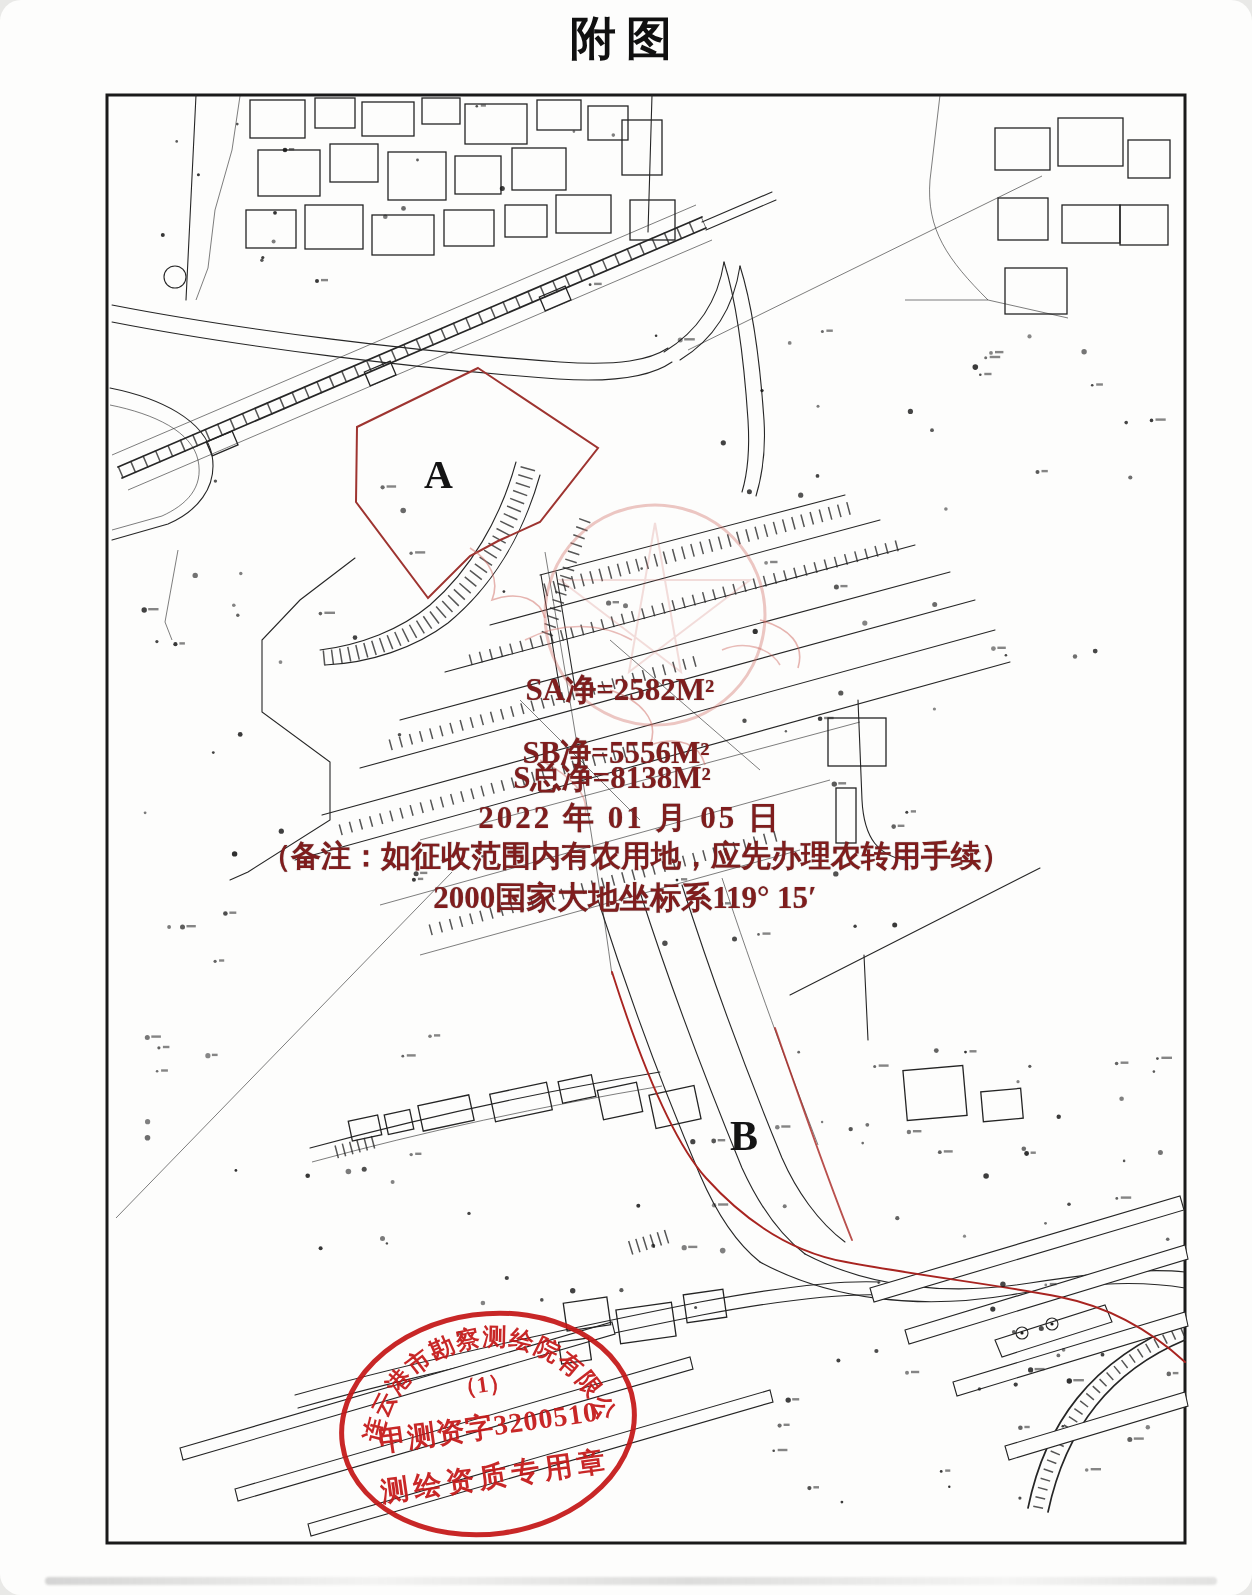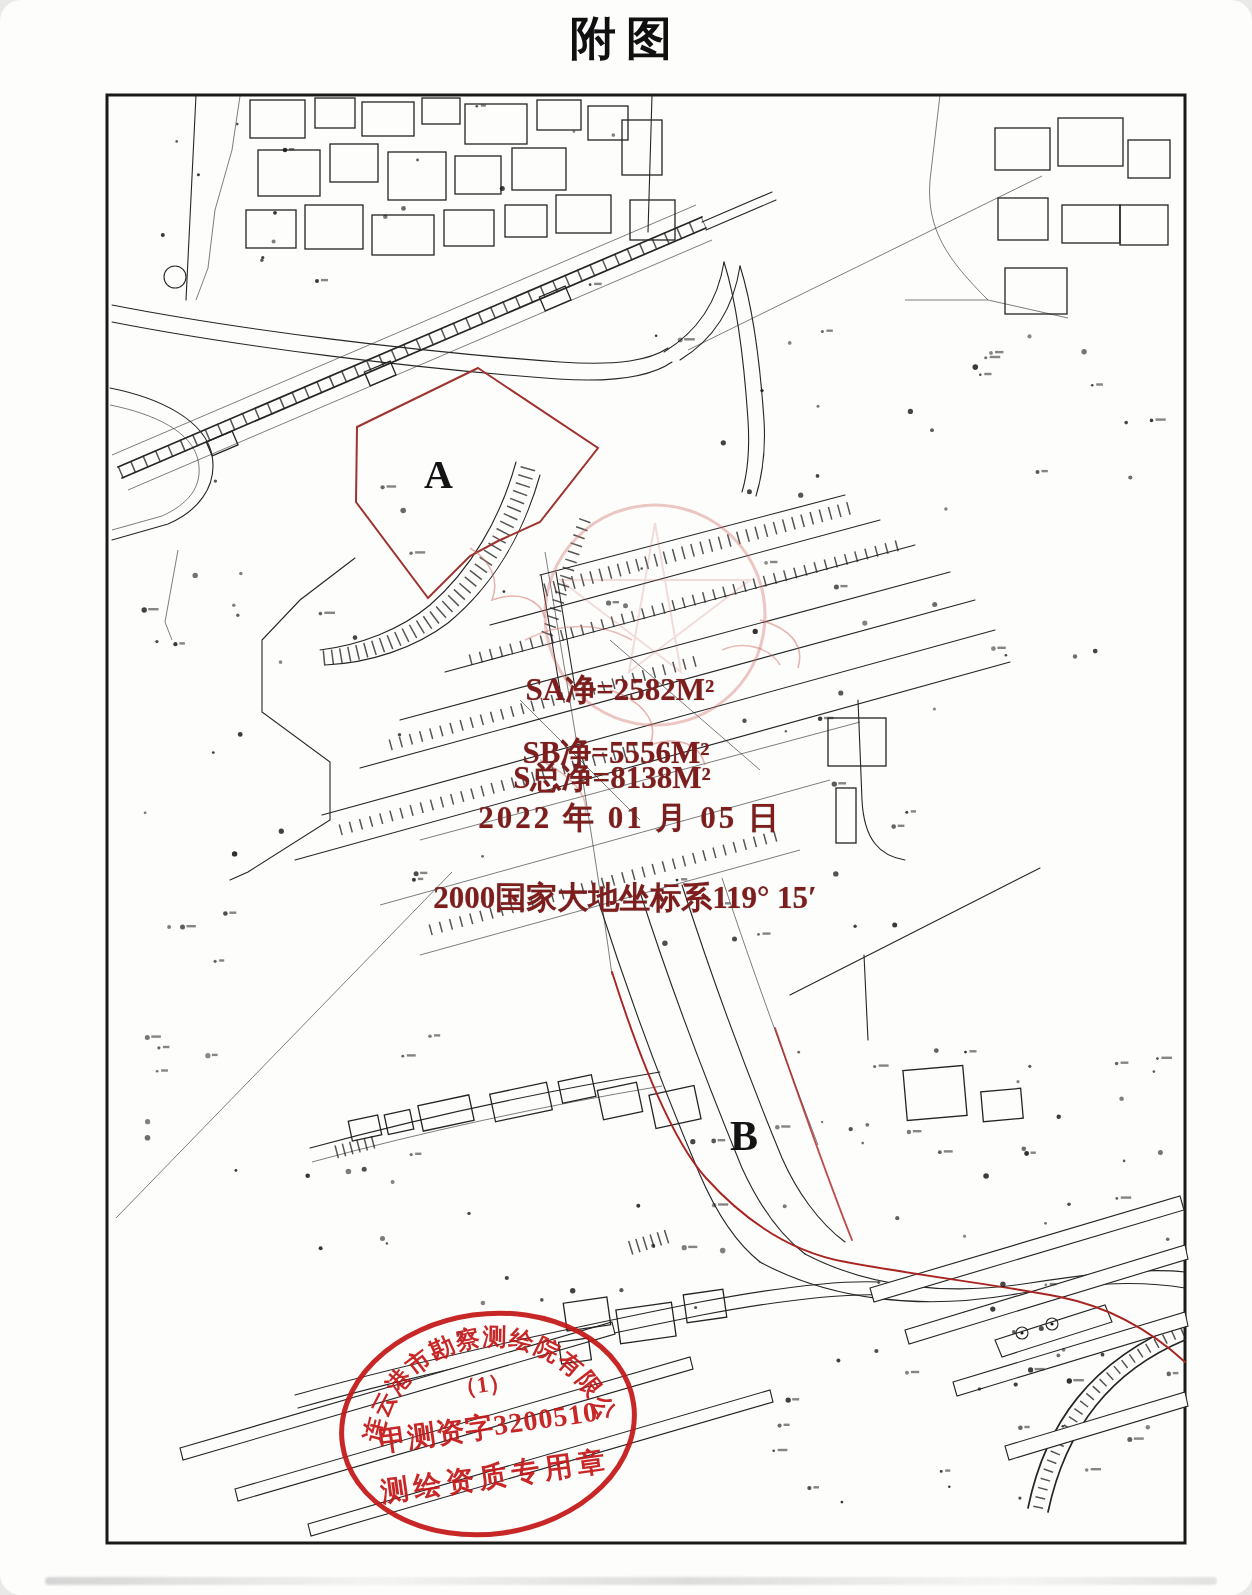--- a/index.html
+++ b/index.html
@@ -493,16 +493,17 @@
       <text class="stamp-text" x="0" y="-32" font-size="23" text-anchor="middle">（1）</text>
       <text class="stamp-text" x="0" y="12" font-size="28" text-anchor="middle" letter-spacing="1">甲测资字3200510</text>
       <text class="stamp-text" x="0" y="62" font-size="28" text-anchor="middle" letter-spacing="5">测绘资质专用章</text>
     </g>
   </svg>
 
   <div class="ann" style="left:620px;top:674px;">SA净=2582M²</div>
   <div class="ann" style="left:616px;top:718px;margin-top:19px;">SB净=5556M²</div>
   <div class="ann" style="left:612px;top:762px;font-family:Liberation Serif, serif;">S总净=8138M²</div>
   <div class="ann" style="left:612px;top:802px;letter-spacing:3px;margin-left:18px;">2022 年 01 月 05 日</div>
+  <div class="ann" style="left:636px;top:840px;font-size:30px;">（备注：如征收范围内有农用地，应先办理农转用手续）</div>
   <div class="ann" style="left:625px;top:882px;font-family:Liberation Serif, serif;">2000国家大地坐标系119° 15′</div>
 
   <div class="scan-smudge"></div>
 </div>
 
 </body></html>

